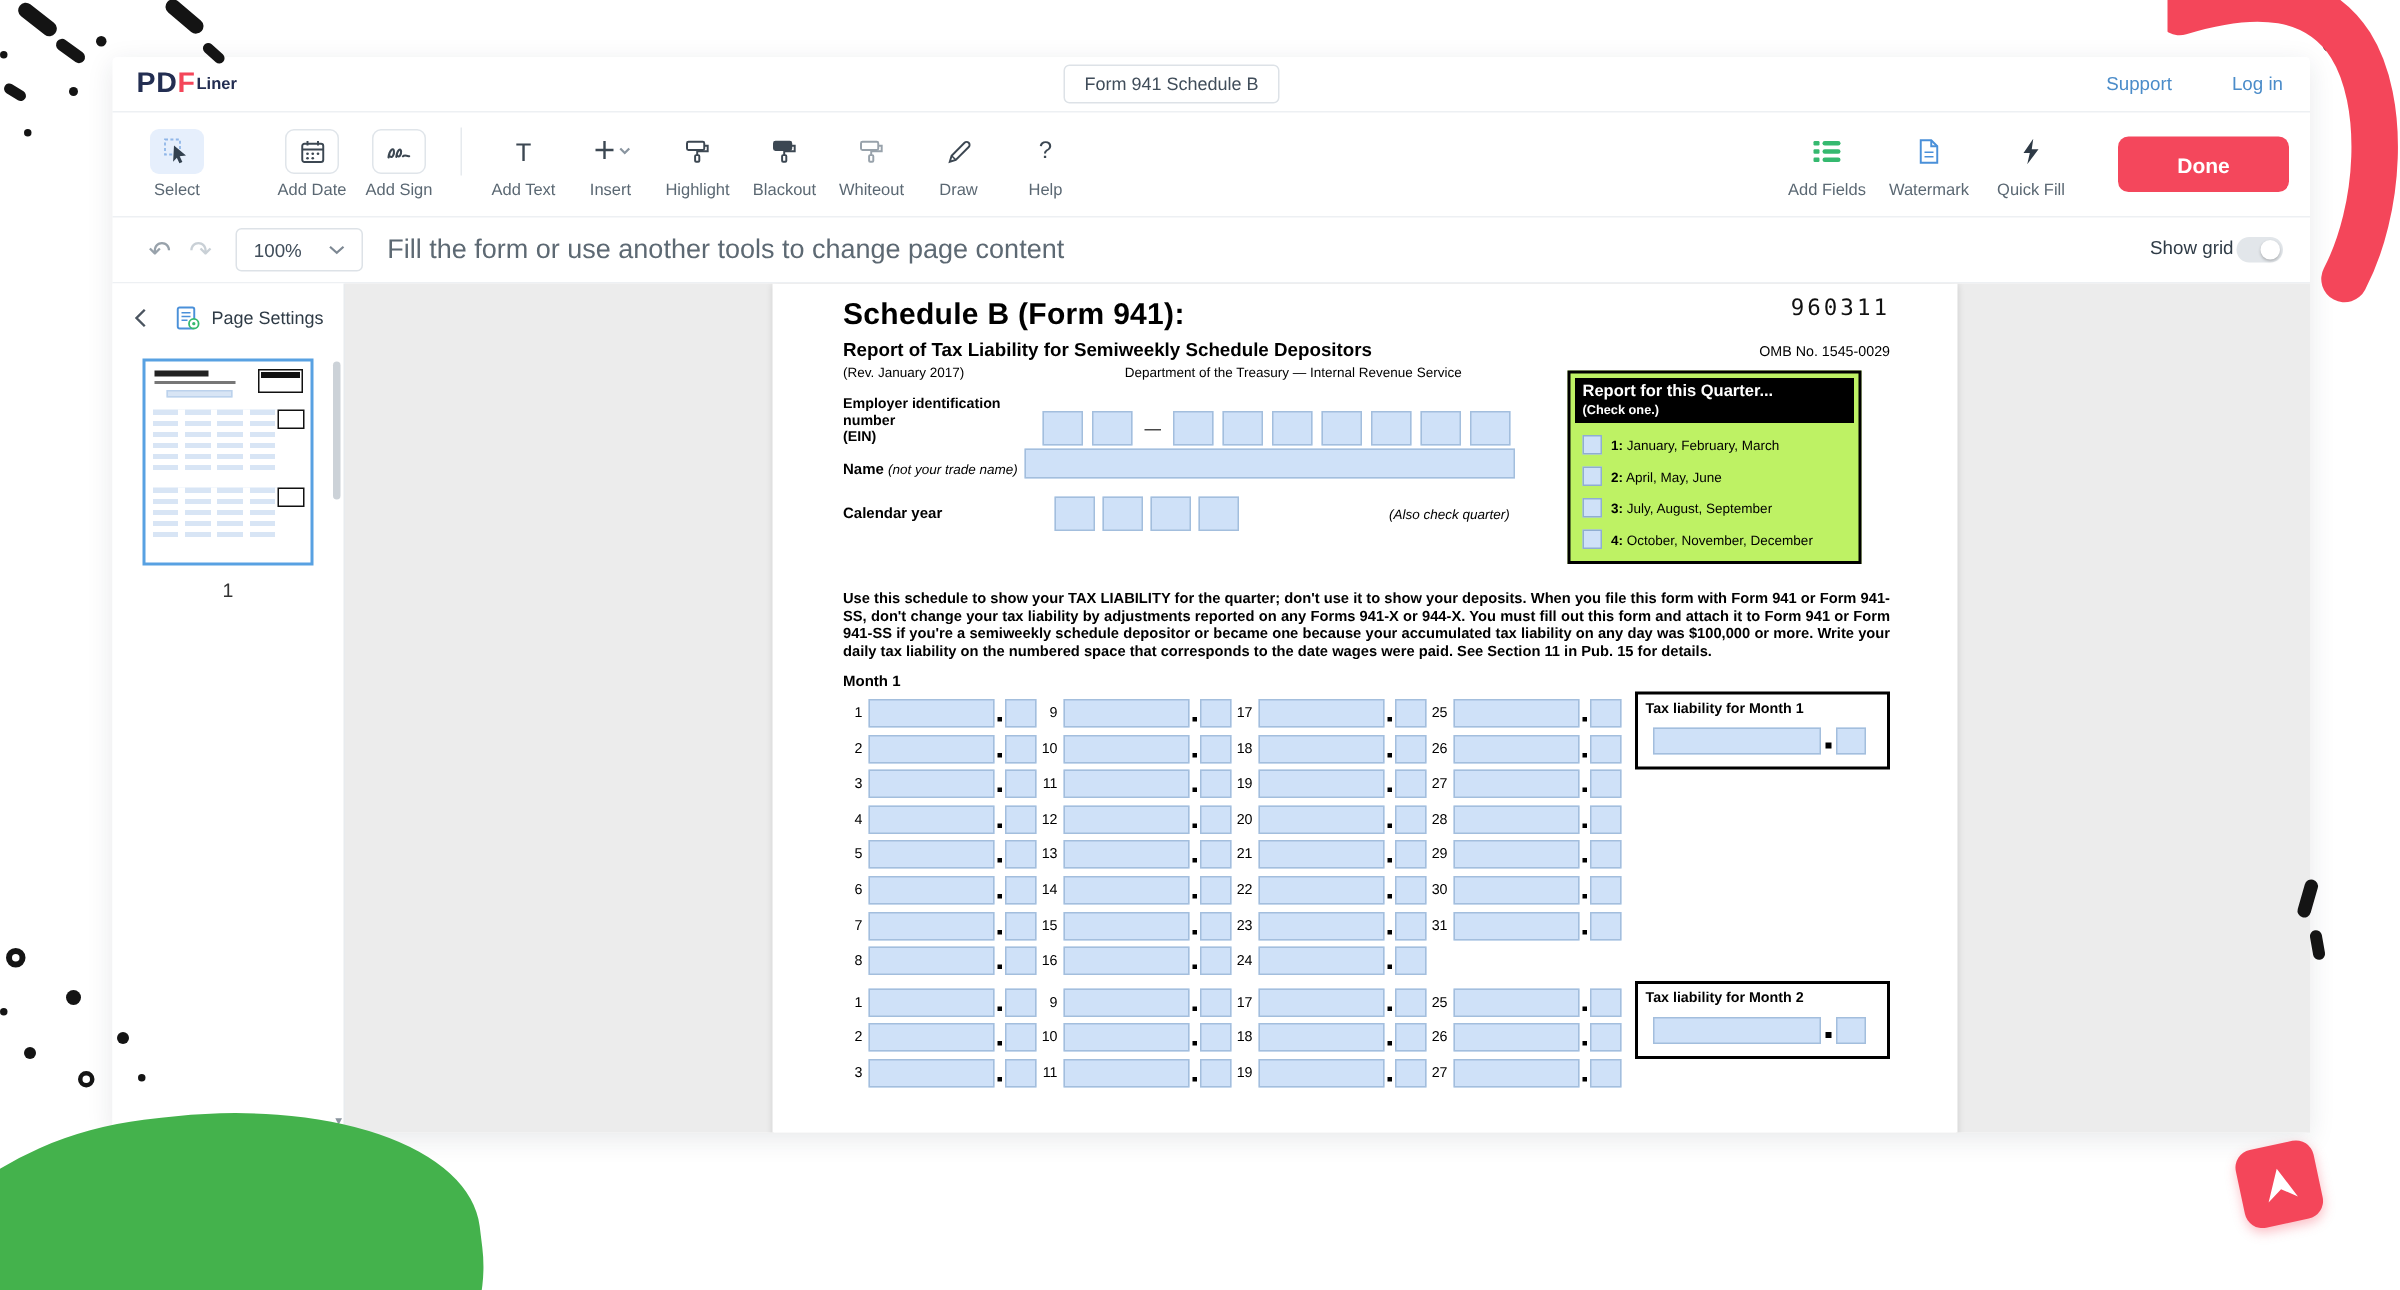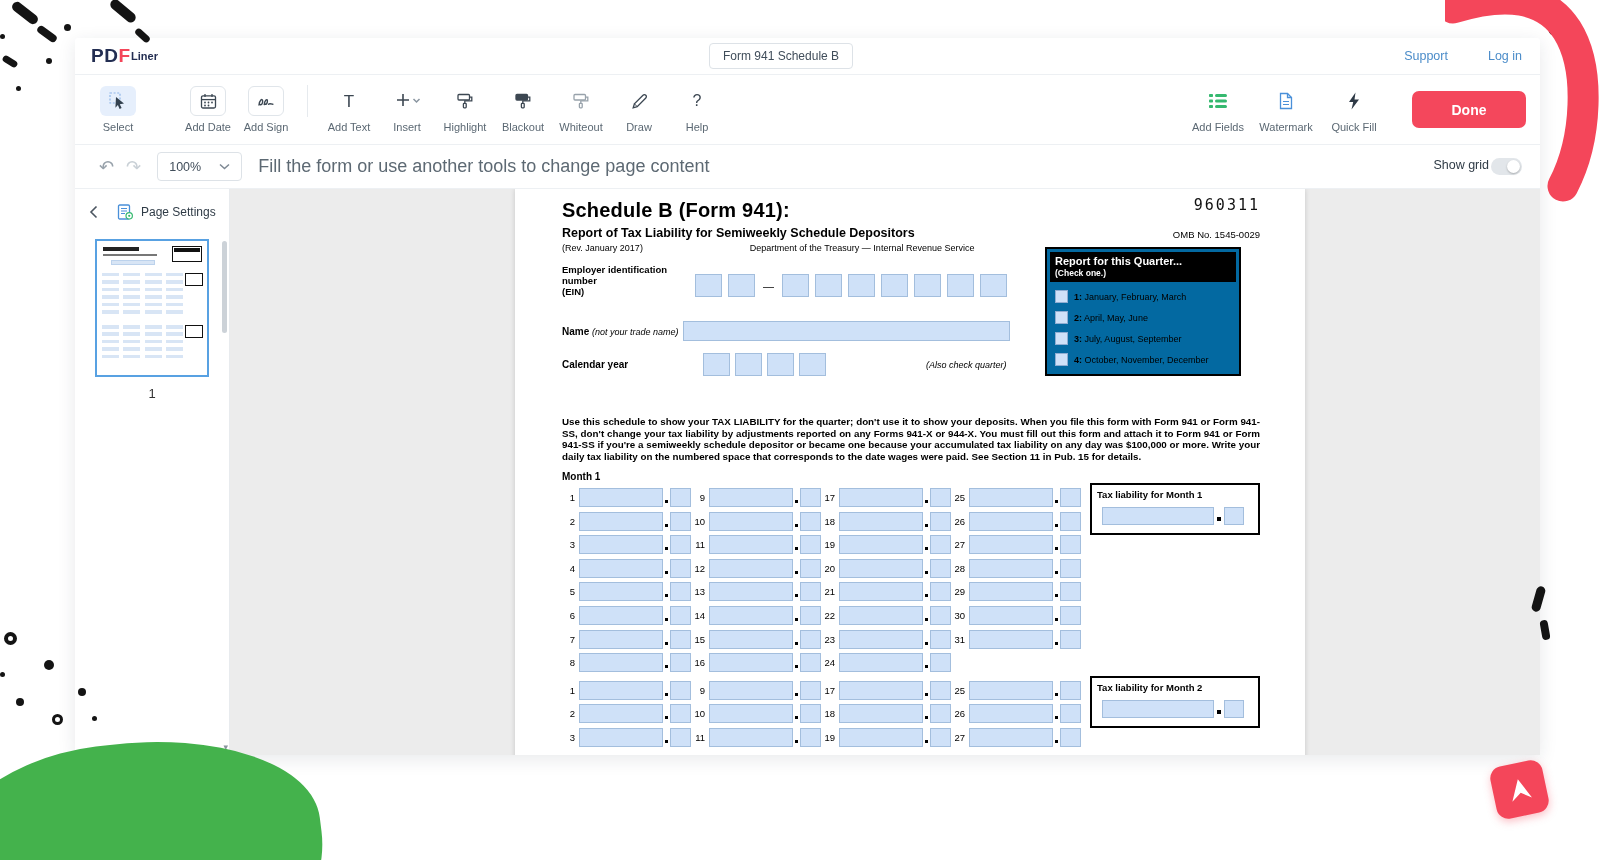--- a/index.html
+++ b/index.html
@@ -85,30 +85,30 @@
 .f-subtitle{font-size:12.5px;font-weight:bold}
 .f-omb{margin-left:auto;font-size:9.5px}
 .f-revrow{position:relative;margin-top:3px;height:11px;font-size:9px}
 .f-rev{position:absolute;left:0;top:0}
 .f-dept{position:absolute;left:43%;transform:translateX(-50%);top:0}
 .ein-row{display:flex;margin-top:10px;align-items:flex-end}
 .ein-label{width:133px;font-size:9.5px;font-weight:bold;line-height:11px}
 .boxes{display:flex;align-items:center;gap:6px}
 .fbox{width:27px;height:23px;background:#cfe1f8;border:1px solid #a3bedd}
 .ein-dash{font-size:11px;margin:0 2px}
-.name-row{display:flex;align-items:center;margin-top:24px}
+.name-row{display:flex;align-items:flex-end;margin-top:2px}
 .name-label{width:121px;font-size:10px}
 .name-label .nb{font-weight:bold}
 .name-note{font-style:italic;font-size:9px}
 .name-input{width:327px;height:20px;background:#cfe1f8;border:1px solid #a3bedd}
 .year-row{display:flex;align-items:center;margin-top:12px}
 .year-label{width:141px;font-size:10px;font-weight:bold}
 .year-row .boxes{gap:5px}
 .also-check{font-style:italic;font-size:9px;margin-left:100px}
-.qbox{position:absolute;left:530px;top:58px;width:196px;border:2px solid #000;background:#0369a1;padding-bottom:8px}
+.qbox{position:absolute;left:530px;top:58px;width:196px;border:2px solid #000;background:#bef264;padding-bottom:8px}
 .qhdr{background:#000;color:#fff;margin:3px;padding:3px 5px 4px}
 .qtitle{font-size:11px;font-weight:bold}
 .qsub{font-size:8.5px;font-weight:bold;margin-top:1px}
 .qopt{display:flex;align-items:center;gap:6px;margin:8px 6px 0 8px}
 .qcheck{width:13px;height:13px;background:#cfe1f8;border:1px solid #8fadd2;flex:none;cursor:pointer}
 .qtext{font-size:9px;white-space:nowrap}
 .qtext .qn{font-weight:bold}
 .instructions{margin-top:40px;font-size:9.8px;font-weight:bold;line-height:11.7px;text-align:justify}
 .month-label{font-size:10px;font-weight:bold;margin-top:8px}
 .month-grid{position:relative;margin-top:4px}

